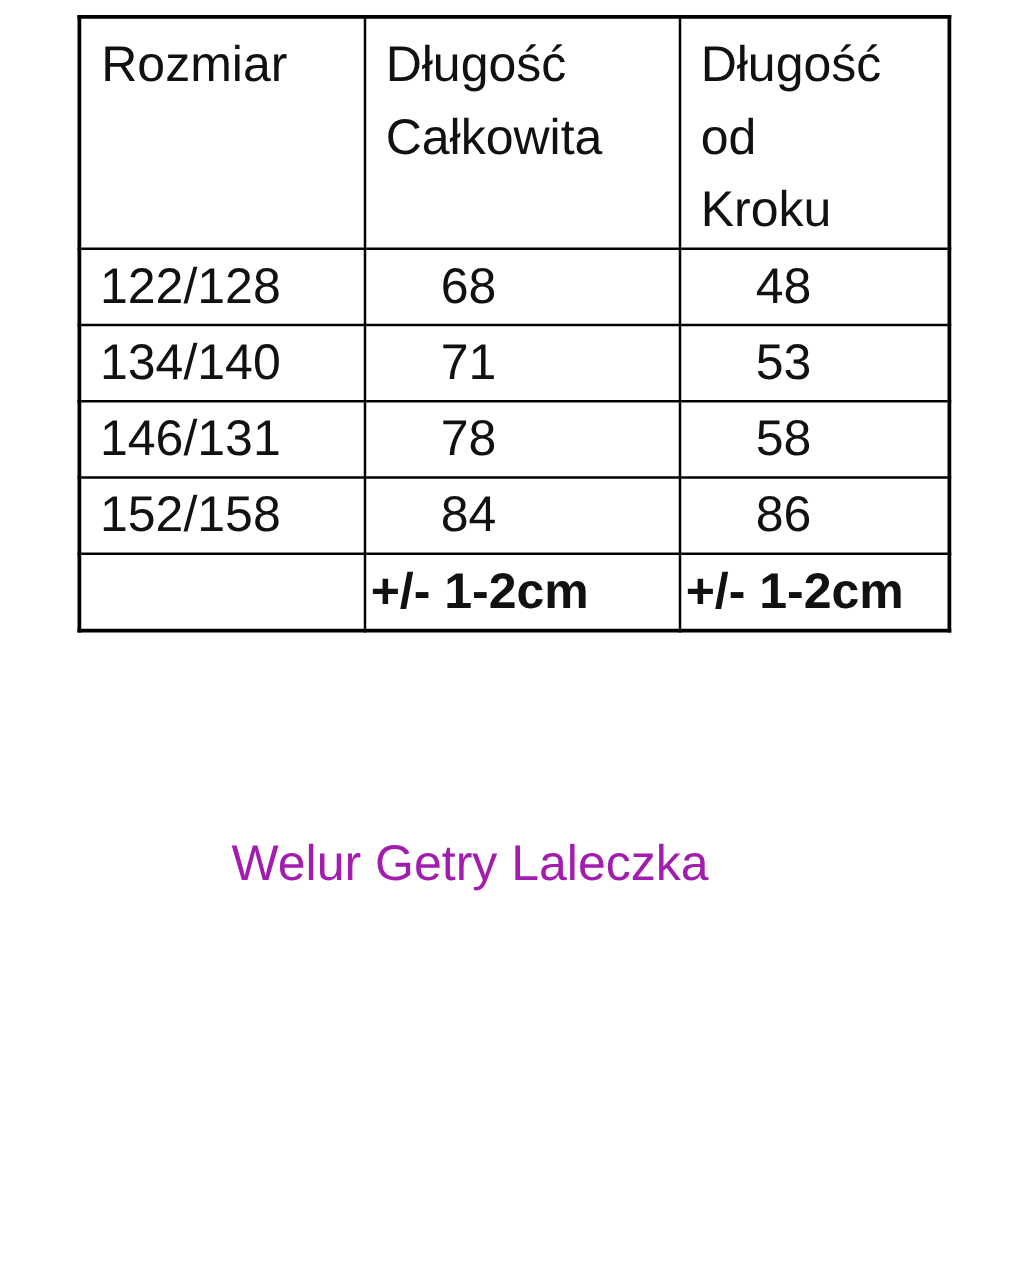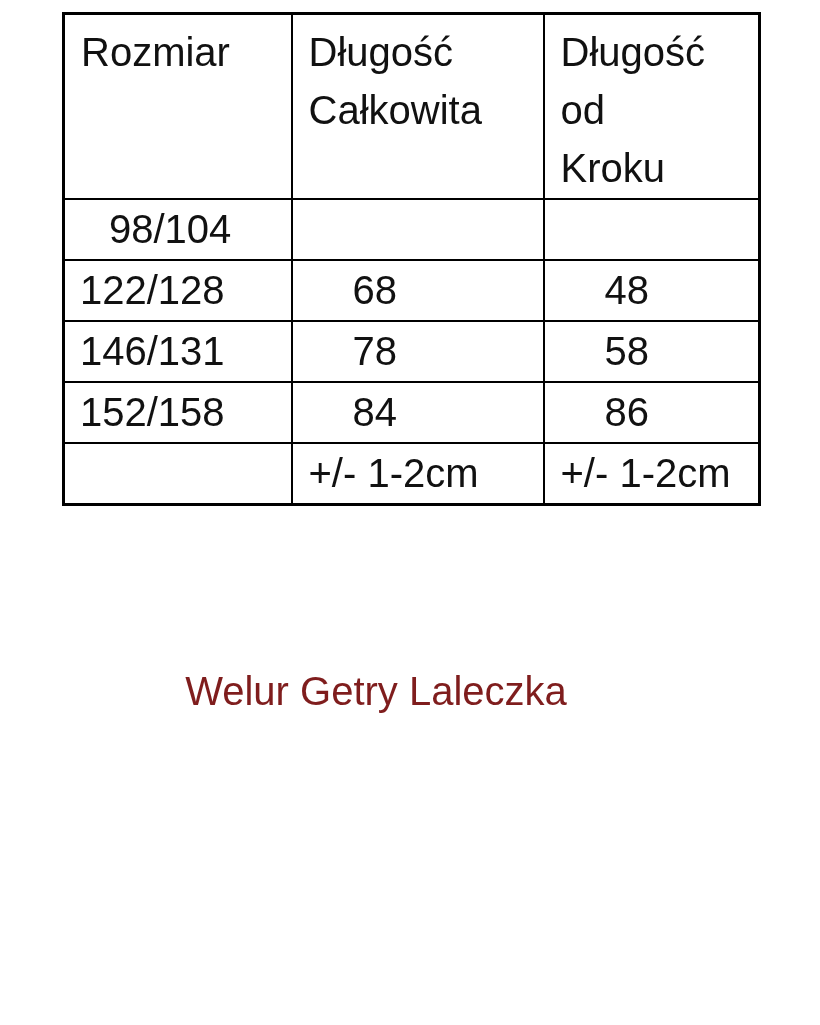--- a/index.html
+++ b/index.html
@@ -47,30 +47,30 @@
   .size-table td {
     height: 59px;
     vertical-align: middle;
     text-align: left;
     padding: 0 0 0 15px;
     white-space: nowrap;
     overflow: hidden;
   }
   td.sz-indent { padding-left: 44px; }
   td.num { padding-left: 60px; }
-  td.tol { padding-left: 16px; }
+  td.tol { padding-left: 4px; font-weight: bold; }
   .caption {
     position: absolute;
     left: 62px;
     top: 668px;
     width: 628px;
     text-align: center;
     font-size: 40px;
     line-height: 46px;
-    color: #7f1d1d;
+    color: #a21caf;
   }
 </style>
 </head>
 <body>
 
 <table class="size-table">
   <colgroup>
     <col class="col1">
     <col class="col2">
     <col class="col3">
@@ -86,28 +86,28 @@
       </th>
       <th>
         <div class="hline">Długość</div>
         <div class="hline">od</div>
         <div class="hline">Kroku</div>
       </th>
     </tr>
   </thead>
   <tbody>
     <tr>
-      <td class="sz-indent">98/104</td>
-      <td></td>
-      <td></td>
-    </tr>
-    <tr>
       <td>122/128</td>
       <td class="num">68</td>
       <td class="num">48</td>
+    </tr>
+    <tr>
+      <td>134/140</td>
+      <td class="num">71</td>
+      <td class="num">53</td>
     </tr>
     <tr>
       <td>146/131</td>
       <td class="num">78</td>
       <td class="num">58</td>
     </tr>
     <tr>
       <td>152/158</td>
       <td class="num">84</td>
       <td class="num">86</td>

